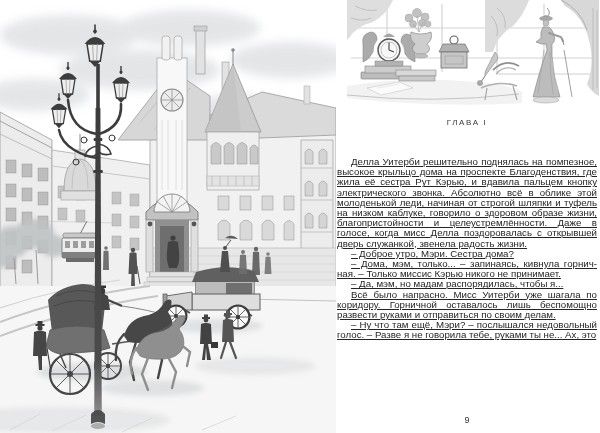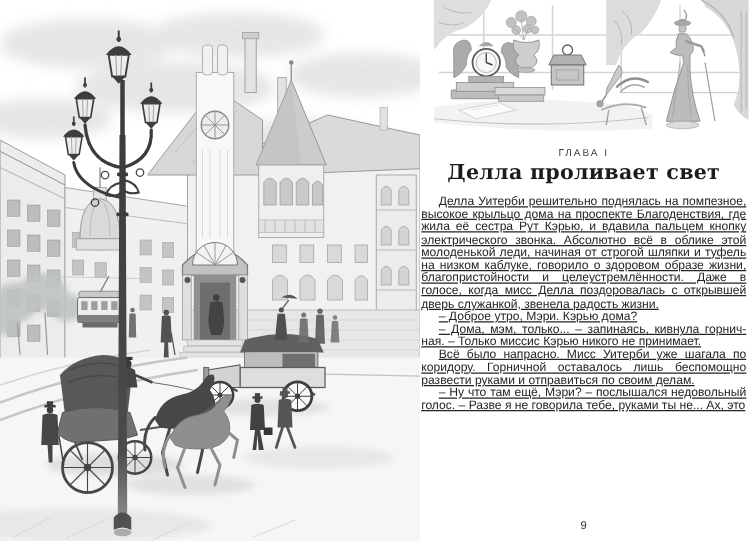--- a/index.html
+++ b/index.html
@@ -466,25 +466,25 @@
         <path d="M196,27 Q193,32 194,38 L189,42 Q195,45 199,44 L200,50 Q192,72 186,97 L213,97 Q206,76 205,56 L205,44 Q209,41 207,35 Q205,29 202,27 Z" fill="#bcbcbc" stroke="#8e8e8e" stroke-width=".7"></path>
         <path d="M202,33 L214,37 L216,41" stroke="#9c9c9c" stroke-width="2" fill="none" stroke-linecap="round"></path>
         <line x1="215" y1="39" x2="217" y2="45" stroke="#8a8a8a" stroke-width="1"></line>
         <path d="M197,50 Q194,72 191,94 M203,52 Q203,74 206,94" stroke="#a3a3a3" stroke-width=".7" fill="none"></path>
         <ellipse cx="199" cy="100" rx="13" ry="3" fill="#dcdcdc" stroke="#aaaaaa" stroke-width=".6"></ellipse>
       </g>
     </svg>
 
     <div class="chapter-label">ГЛАВА I</div>
 
-    <h1 class="chapter-title">Делла проливает свет</h1>
 
     <div class="body-text" lang="ru">
         <p>Делла Уитерби решительно поднялась на помпезное, высокое крыльцо дома на проспекте Благоденствия, где жила её сестра Рут Кэрью, и вдавила пальцем кнопку элек­трического звонка. Абсолютно всё в облике этой молодень­кой леди, начиная от строгой шляпки и туфель на низком каблуке, говорило о здоровом образе жизни, благопри­стойности и целеустремлённости. Даже в голосе, когда мисс Делла поздоровалась с открывшей дверь служанкой, звенела радость жизни.</p>
-        <p>– Доброе утро, Мэри. Кэрью дома?</p>
+        <p>– Доброе утро, Мэри. Сестра дома?</p>
         <p>– Дома, мэм, только... – запинаясь, кивнула горнич­ная. – Только миссис Кэрью никого не принимает.</p>
+        <p>– Да, мэм, но мадам распорядилась, чтобы я...</p>
         <p>Всё было напрасно. Мисс Уитерби уже шагала по кори­дору. Горничной оставалось лишь беспомощно развести руками и отправиться по своим делам.</p>
         <p>– Ну что там ещё, Мэри? – послышался недовольный голос. – Разве я не говорила тебе, руками ты не... Ах, это</p>
       </div>
 
     <div class="page-number">9</div>
   </div>
 </div>
 
 </body></html>

